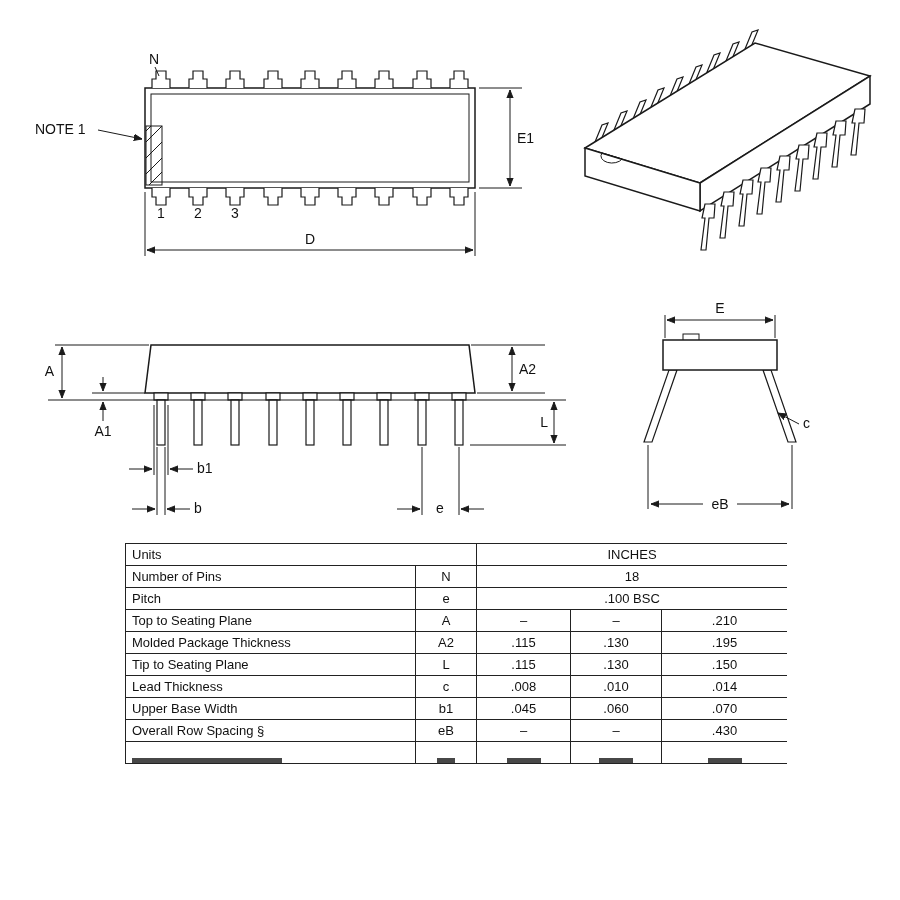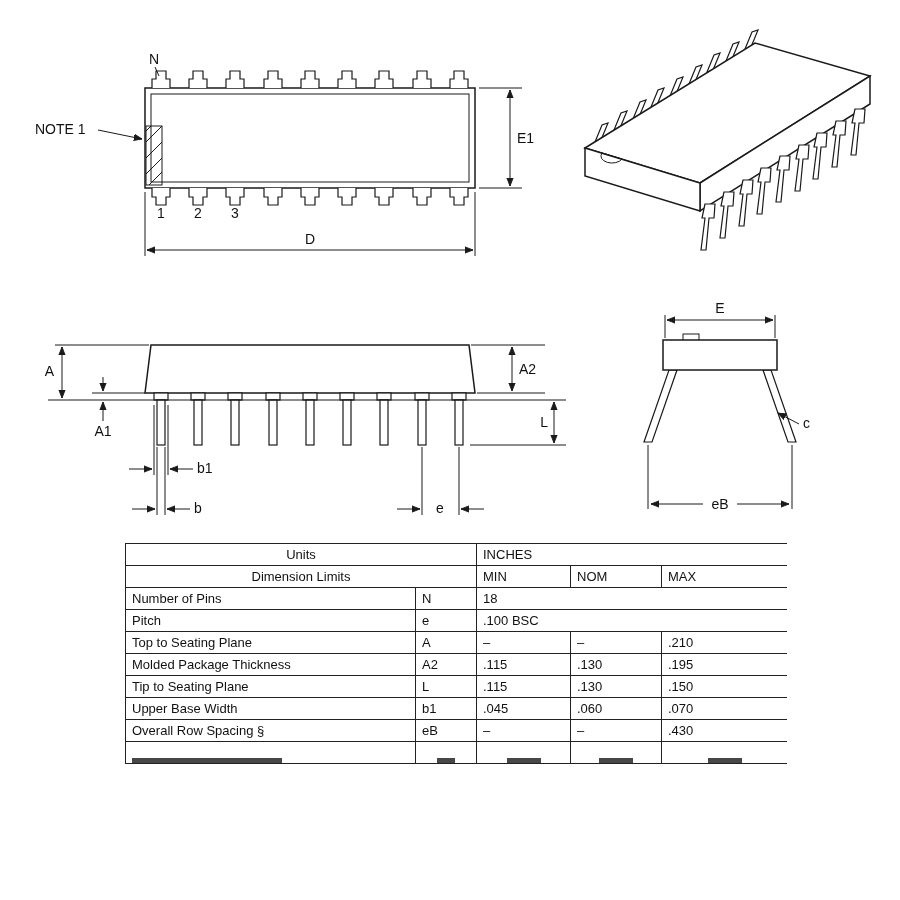--- a/index.html
+++ b/index.html
@@ -8,22 +8,22 @@
   .abs { position:absolute; }
   svg { display:block; }
   svg text { font-family:"Liberation Sans", sans-serif; font-size:14px; fill:#111; }
   svg line, svg path, svg rect, svg polygon { stroke:#1a1a1a; }
   .thin  { stroke-width:1; fill:none; }
   .med   { stroke-width:1.2; fill:#ffffff; }
   .thick { stroke-width:1.5; fill:#ffffff; }
   .tbl-wrap { left:125px; top:543px; width:662px; height:350px; overflow:hidden; }
   table.dim { border-collapse:collapse; table-layout:fixed; width:662px; font-size:13px; }
   table.dim td { border:1px solid #222; height:22px; padding:0 6px; overflow:hidden; white-space:nowrap; }
-  td.ra { text-align:center; }
-  td.c  { padding:0 2px;margin-left:48px; }
+  td.ra { text-align:left; }
+  td.c  { text-align:center; padding:0 2px;margin-left:48px; }
   .smudge { height:5px; background:#474747; margin-top:15px; }
   .smudge.ctr { margin:15px auto 0 auto; }
 </style>
 </head>
 <body>
 
 <div class="abs" style="left:0;top:0;">
 <svg width="540" height="290" viewBox="0 0 540 290">
   <defs>
     <marker id="arrTV" viewBox="0 0 10 10" refX="9" refY="5" markerWidth="9" markerHeight="9" orient="auto-start-reverse">
@@ -271,26 +271,20 @@
         <col style="width:61px">
         <col style="width:94px">
         <col style="width:91px">
         <col style="width:126px">
     </colgroup>
     <tbody>
       <tr>
         <td class="ra" colspan="2">Units</td>
         <td class="c" colspan="3">INCHES</td>
       </tr>
-      <tr>
-        <td class="ra" colspan="2">Dimension Limits</td>
-        <td class="c">MIN</td>
-        <td class="c">NOM</td>
-        <td class="c">MAX</td>
-      </tr>
 
       <tr>
         <td>Number of Pins</td>
         <td class="c">N</td>
         <td class="c" colspan="3">18</td>
       </tr>
       <tr>
         <td>Pitch</td>
         <td class="c">e</td>
         <td class="c" colspan="3">.100 BSC</td>
@@ -311,20 +305,27 @@
         <td class="c">.195</td>
       </tr>
       <tr>
         <td>Tip to Seating Plane</td>
         <td class="c">L</td>
         <td class="c">.115</td>
         <td class="c">.130</td>
         <td class="c">.150</td>
       </tr>
       <tr>
+        <td>Lead Thickness</td>
+        <td class="c">c</td>
+        <td class="c">.008</td>
+        <td class="c">.010</td>
+        <td class="c">.014</td>
+      </tr>
+      <tr>
         <td>Upper Base Width</td>
         <td class="c">b1</td>
         <td class="c">.045</td>
         <td class="c">.060</td>
         <td class="c">.070</td>
       </tr>
       <tr>
         <td>Overall Row Spacing §</td>
         <td class="c">eB</td>
         <td class="c">–</td>

